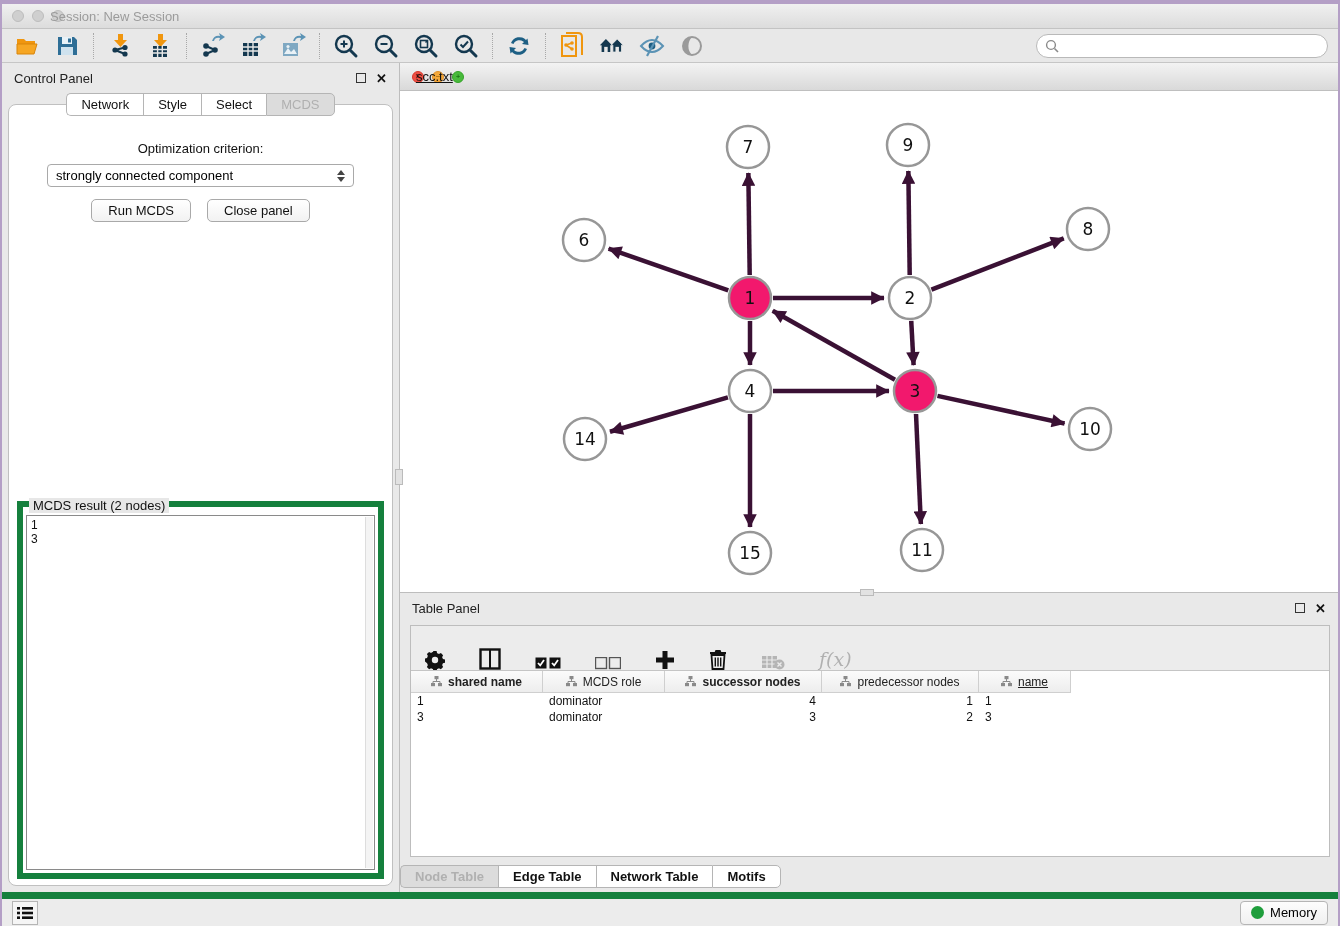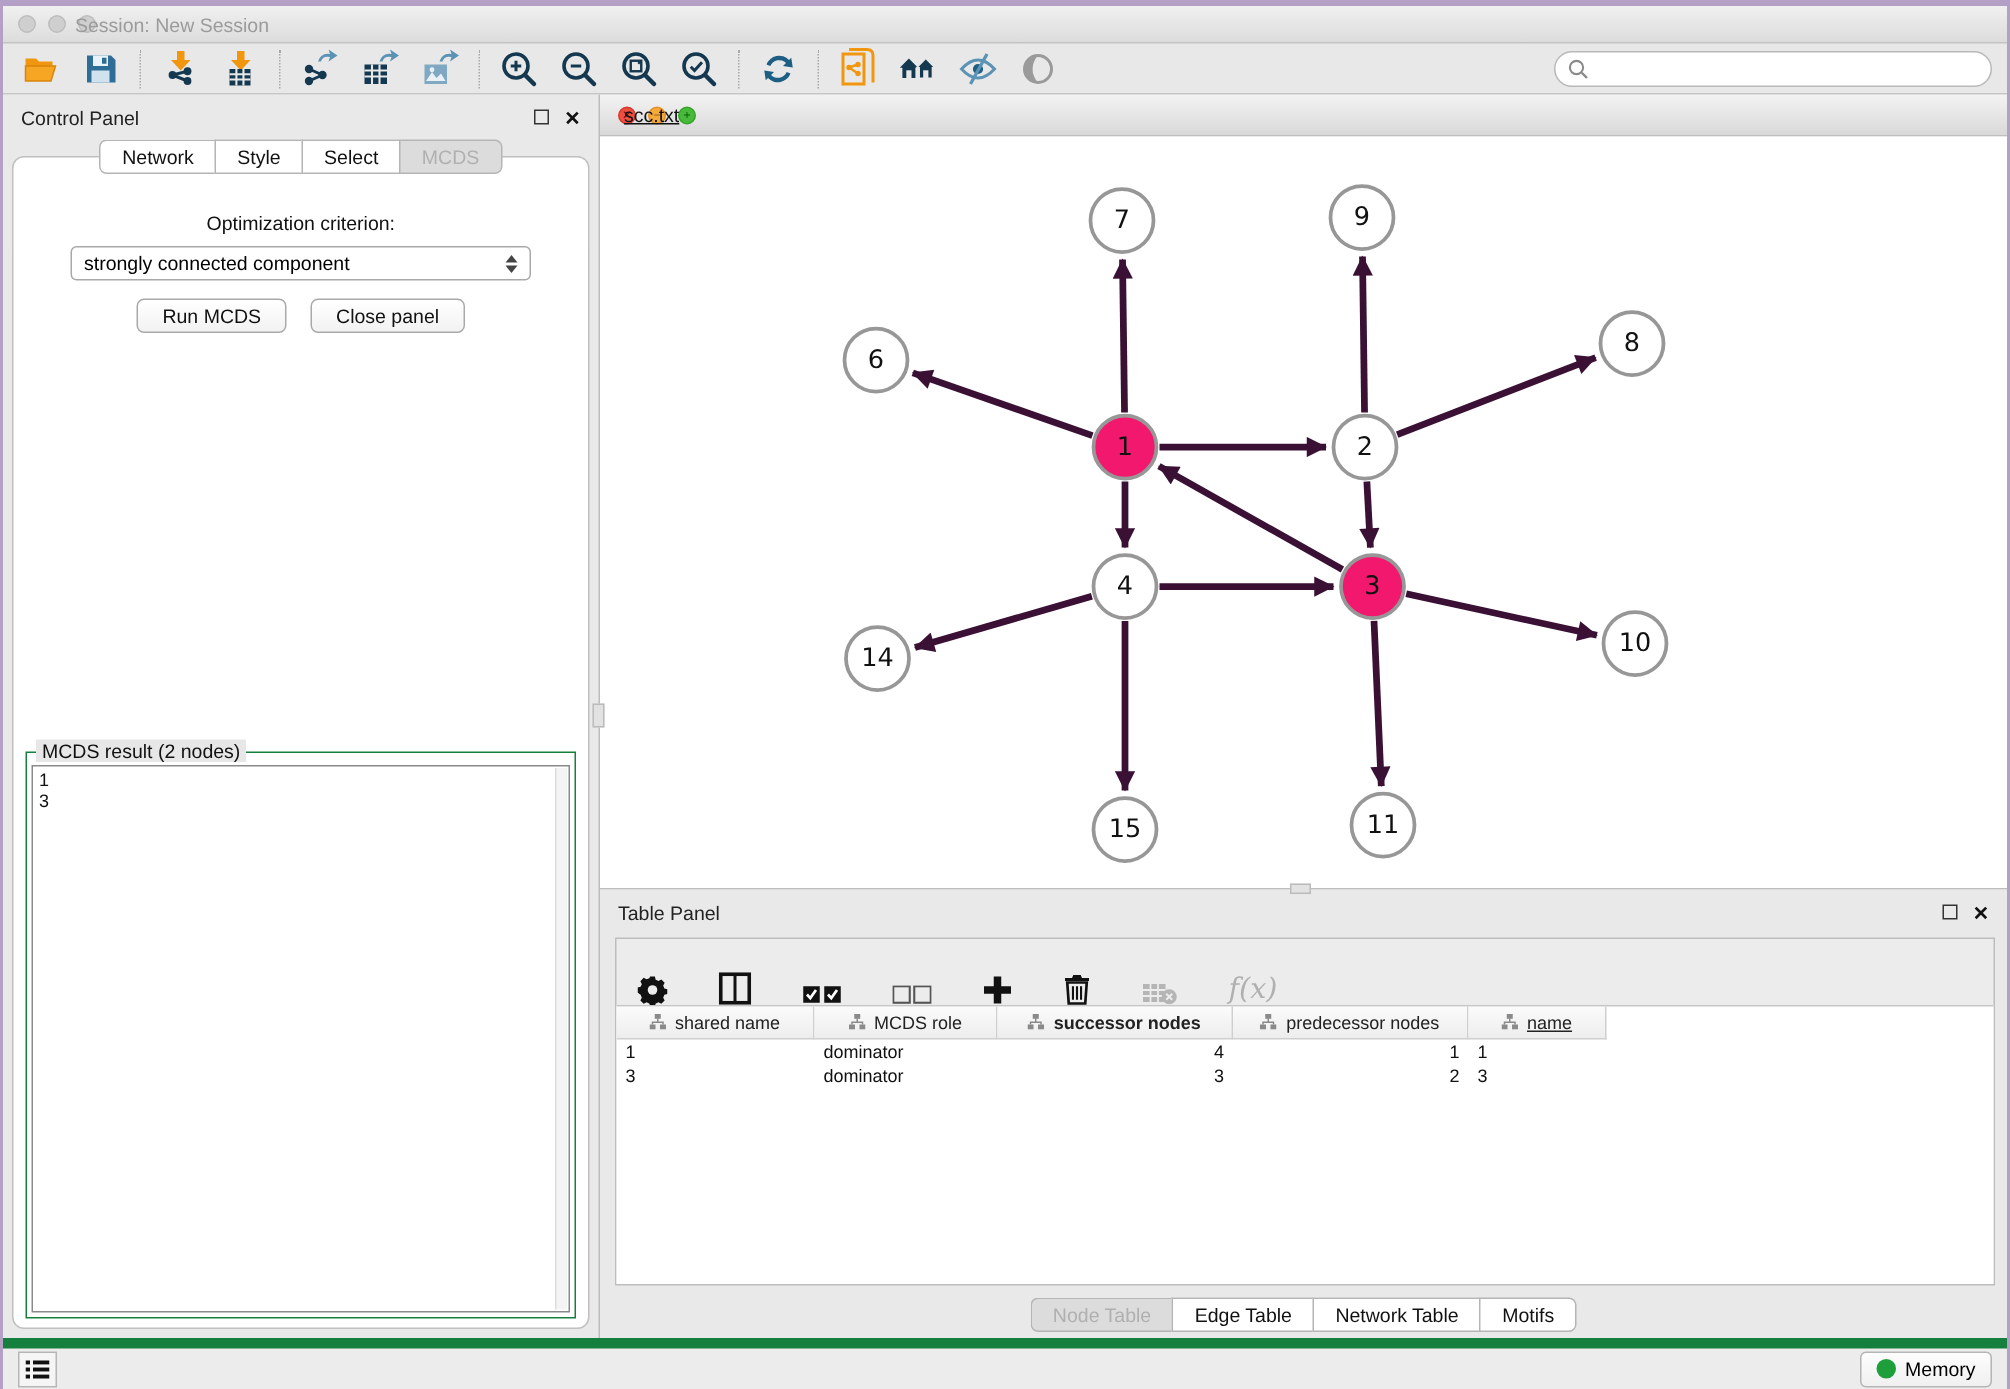--- a/index.html
+++ b/index.html
@@ -41,21 +41,21 @@
   .tab.selected { background:#dcdcdc; color:#b0b0b0; }
   .cp-body { flex:1; margin:-12px 6px 6px 6px; border:1px solid #c0c0c0; border-radius:8px; background:#ffffff; padding-top:36px; display:flex; flex-direction:column; }
   .opt-label { text-align:center; font-size:13px; margin-bottom:8px; color:#111; }
   .opt-select { margin:0 38px; height:23px; background:#fff; border:1px solid #a9a9a9; border-radius:4px; display:flex; align-items:center; padding:10px 8px; font-size:13px; cursor:pointer; }
   .opt-select .stepper { margin-left:auto; display:flex; flex-direction:column; gap:2px; }
   .stepper i { width:0; height:0; border-left:4px solid transparent; border-right:4px solid transparent; display:block; }
   .stepper .up { border-bottom:5px solid #444; }
   .stepper .down { border-top:5px solid #444; }
   .cp-buttons { display:flex; justify-content:center; gap:16px; margin-top:12px; }
   .btn { background:linear-gradient(#ffffff,#f2f2f2); border:1px solid #a9a9a9; border-radius:5px; font-size:13px; padding:3px 16px; color:#111; cursor:pointer; font-family:"Liberation Sans",sans-serif; }
-  .result-group { margin:auto 8px 6px 8px; border:1px solid #15803d; position:relative; padding:8px 3px 3px 3px; height:378px; }
+  .result-group { margin:auto 8px 6px 8px; border:6px solid #15803d; position:relative; padding:8px 3px 3px 3px; height:378px; }
   .result-legend { position:absolute; top:-9px; left:6px; background:#e7e7e7; padding:0 4px; font-size:13px; color:#111; }
   .result-area { width:100%; height:100%; background:#fff; border:1px solid #8a8a8a; font-size:12px; padding:2px 4px; white-space:pre; overflow:hidden; position:relative; font-family:"Liberation Sans",sans-serif; color:#111; }
   .result-scrollbar { position:absolute; top:1px; bottom:1px; right:1px; width:8px; background:#f4f4f4; border-left:1px solid #ddd; }
 
   
   .right-col { flex:1; display:flex; flex-direction:column; }
 
   
   .net-window { height:530px; display:flex; flex-direction:column; border-bottom:1px solid #bdbdbd; }
   .net-titlebar { height:28px; background:linear-gradient(#f3f3f3,#d9d9d9); border-bottom:1px solid #bfbfbf; display:flex; align-items:center; position:relative; }
@@ -70,21 +70,21 @@
   .tp-toolbar { height:44px; display:flex; align-items:flex-end; gap:34px; padding:0 14px; }
   .tp-btn { display:flex; align-items:center; justify-content:center; cursor:pointer; }
   .tp-btn.disabled { cursor:default; }
   .fx { font-family:"DejaVu Serif", serif; font-style:italic; font-size:19px; color:#b0b0b0; }
   .tbl-wrap { flex:1; background:#fff; border-top:1px solid #c5c5c5; overflow:hidden; }
   .tbl-header { display:flex; }
   .th { background:linear-gradient(#fbfbfb,#ededed); border-right:1px solid #cfcfcf; border-bottom:1px solid #cfcfcf; height:22px; display:flex; align-items:center; justify-content:center; gap:6px; font-size:12px; color:#222; }
   .tr { display:flex; height:16px; }
   .td { font-size:12px; color:#111; padding:1px 6px; overflow:hidden; white-space:nowrap; }
   .td.right { text-align:right; }
-  .tp-tabs { display:flex; justify-content:center; margin-top:8px; }
+  .tp-tabs { display:flex; margin-top:8px;font-weight:bold; }
 
   
   .statusbar { height:34px; background:#ececec; border-top:7px solid #15803d; display:flex; align-items:center; padding:0 10px; }
   .sb-left-btn { width:26px; height:24px; background:#f5f5f5; border:1px solid #b5b5b5; display:flex; align-items:center; justify-content:center; cursor:pointer; }
   .memory-btn { margin-left:auto; height:24px; background:linear-gradient(#fdfdfd,#f0f0f0); border:1px solid #b5b5b5; border-radius:4px; display:flex; align-items:center; gap:6px; padding:0 10px; font-size:13px; cursor:pointer; }
   .mem-dot { width:13px; height:13px; border-radius:50%; }
 </style>
 </head>
 <body>
 
@@ -407,21 +407,21 @@
                     <path d="M1 6 h15 M1 10 h15 M6 2 v12 M11 2 v12"></path>
                   </g>
                   <circle cx="18.5" cy="10.5" r="5" fill="#b5b5b5"></circle>
                   <path d="M16.5 8.5 l4 4 M20.5 8.5 l-4 4" stroke="#ececec" stroke-width="1.4"></path>
                 </svg>
             </span>
             <span class="tp-btn disabled fx">f(x)</span>
           </div>
           <div class="tbl-wrap">
             <div class="tbl-header" id="tbl-header">
-                <div class="th" style="width: 132px;">
+                <div class="th" style="width: 132px; font-weight: bold;">
                   <svg width="11" height="11" viewBox="0 0 11 11">
                     <g fill="#8a8a8a">
                       <rect x="3.5" y="0" width="4" height="3.2"></rect>
                       <rect x="0" y="7" width="4" height="3.2"></rect>
                       <rect x="7" y="7" width="4" height="3.2"></rect>
                     </g>
                     <path d="M5.5 3 v2.5 M2 7 V5.5 h7 V7" stroke="#8a8a8a" fill="none"></path>
                   </svg>
                   <span>shared name</span>
                 </div>

